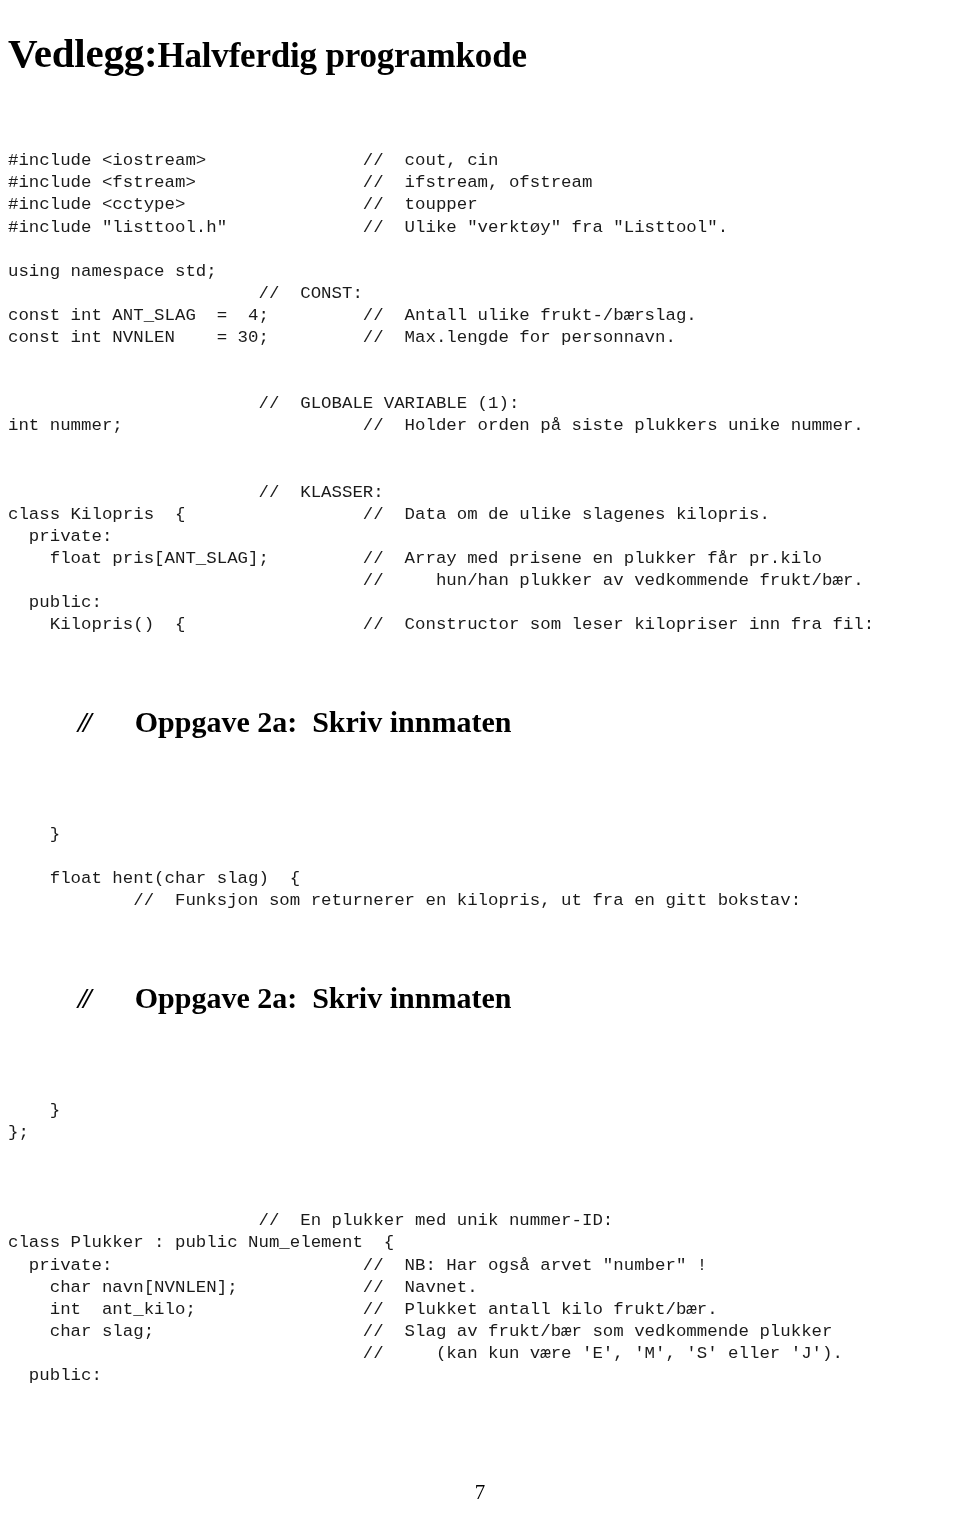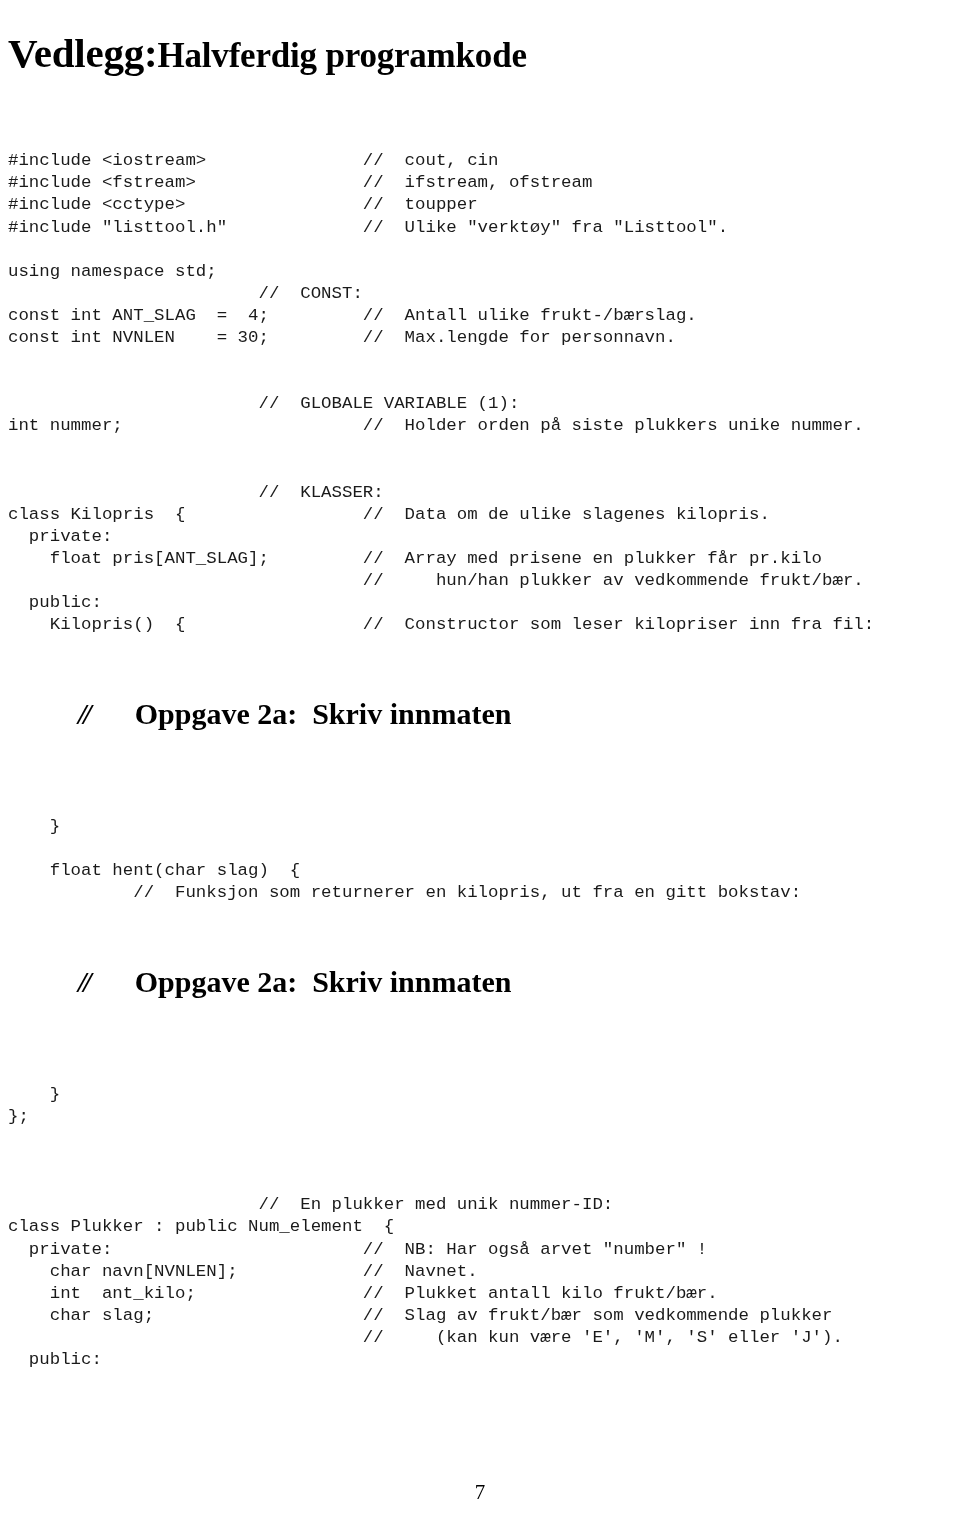--- a/index.html
+++ b/index.html
@@ -86,21 +86,21 @@
     font-weight: bold;
     font-size: 30px;
   }
   .task.wide .ttext {
     font-size: 29px;
     transform: scaleX(0.96);
     display: inline-block;
     transform-origin: left center;
   }
 
-  .task-indent-1 { padding-left: 70px; }
+  .task-indent-1 { padding-left: 70px; margin-top: 8px; }
   .task-gap { display: inline-block; width: 46px; }
 
   
   .page-number {
     position: absolute;
     left: 0;
     right: 0;
     top: 1480px;
     text-align: center;
     font-family: "Liberation Serif", serif;

